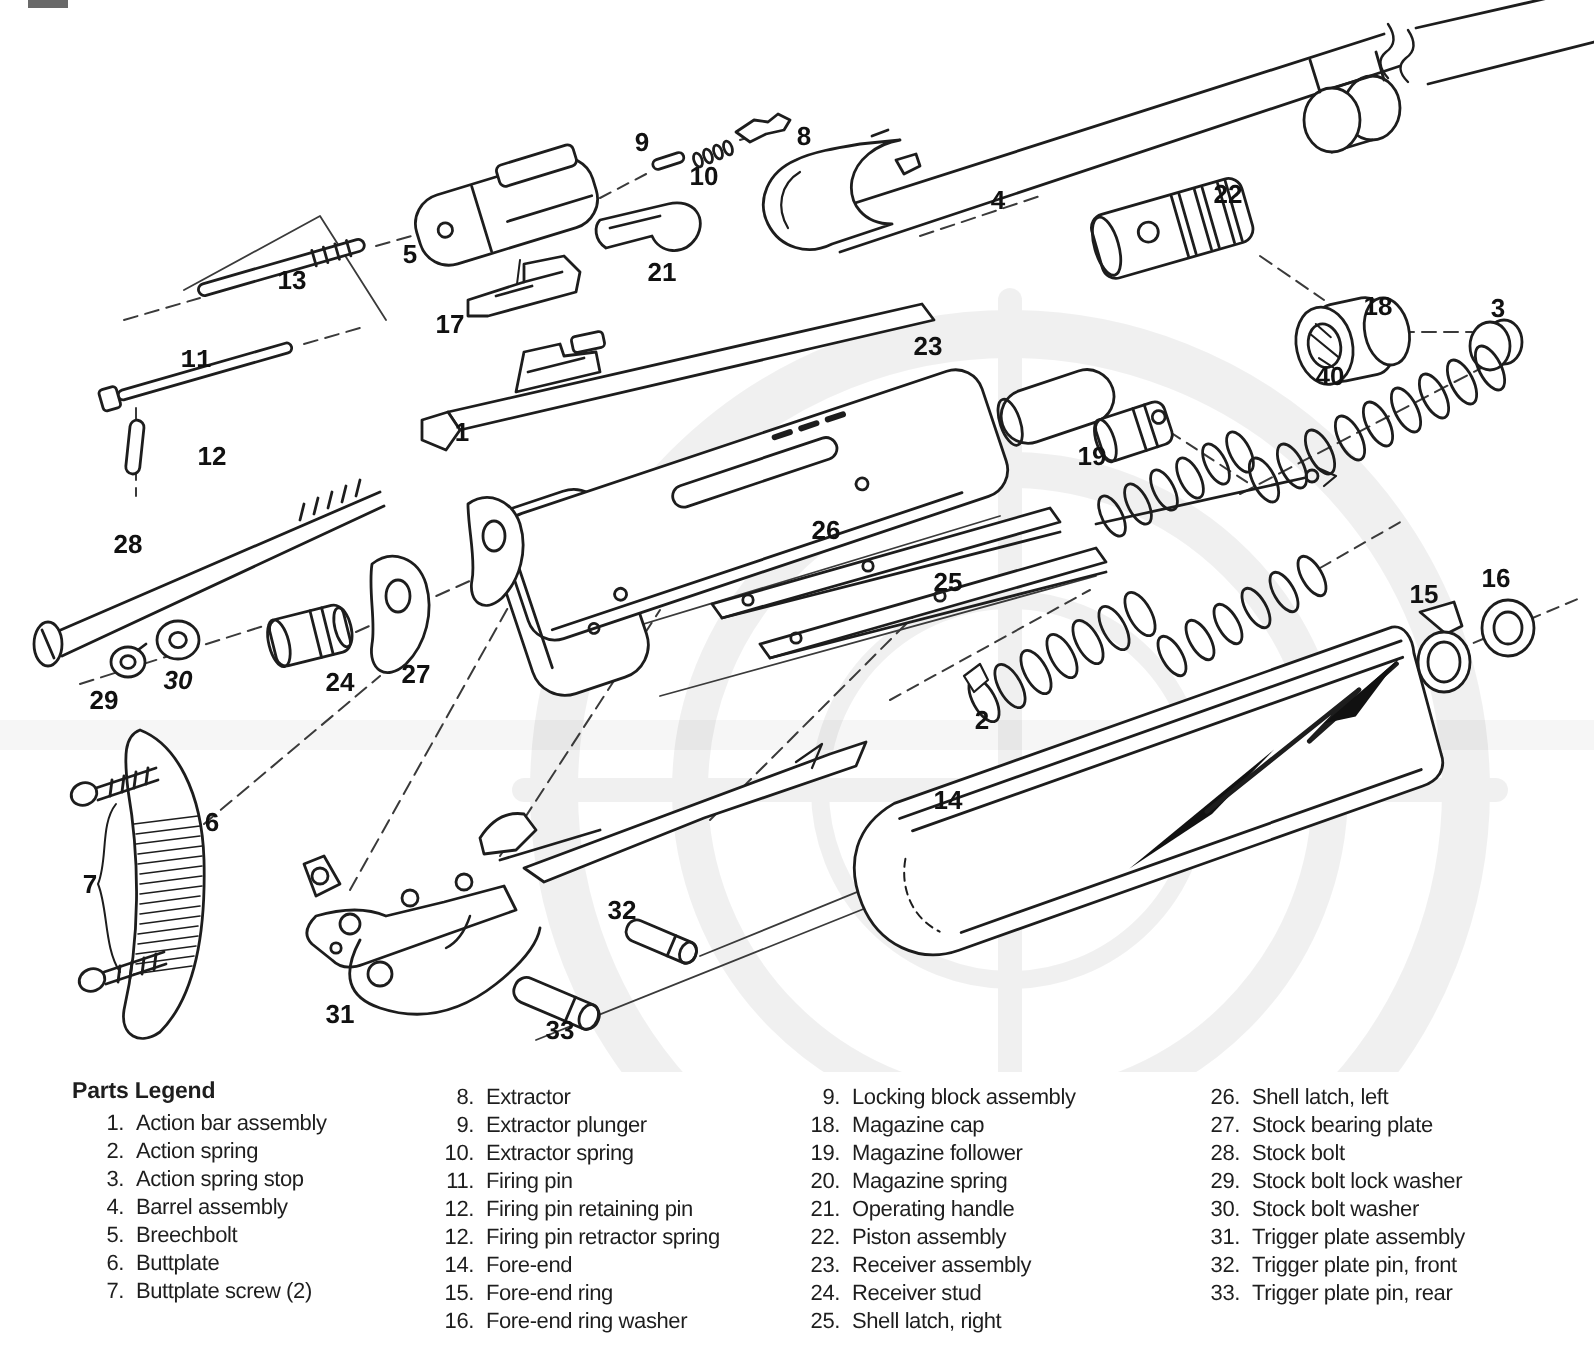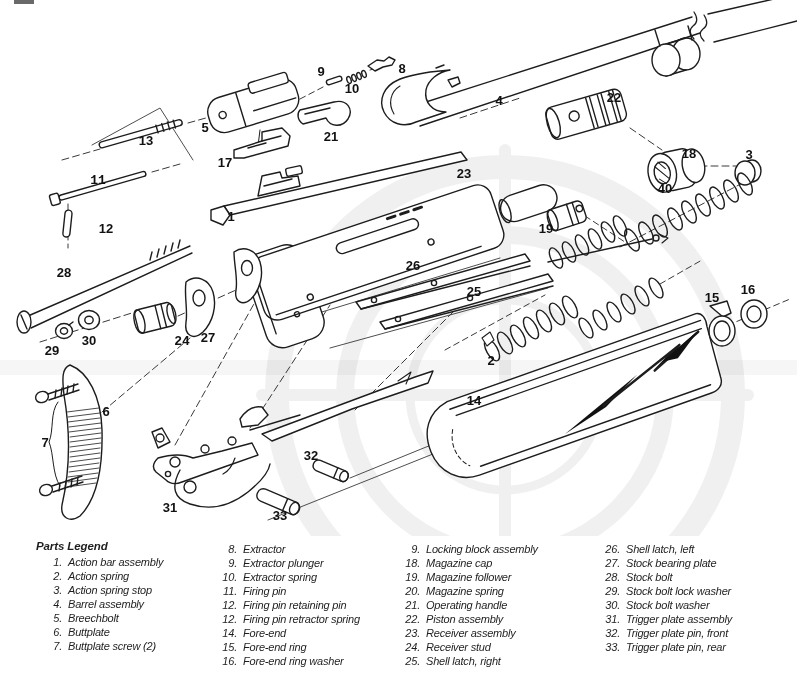--- a/index.html
+++ b/index.html
@@ -1,21 +1,21 @@
 <!DOCTYPE html>
 <html><head>
 <meta charset="utf-8">
 <style>
   html,body{margin:0;padding:0;background:#e8e8e8;}
   .page{position:relative;width:797px;height:675px;background:#ffffff;overflow:hidden;
         font-family:"Liberation Sans",sans-serif;color:#1e1e1e;}
   .labels{position:absolute;left:0;top:0;width:797px;height:540px;pointer-events:none;}
   .plabel{position:absolute;transform:translate(-50%,-50%);font-size:13px;font-weight:700;
           color:#111;letter-spacing:0px;font-family:"Liberation Sans",sans-serif;}
-  .legend{position:absolute;left:0;top:536px;width:797px;height:139px;background:#fff;font-style:italic;}
+  .legend{position:absolute;left:0;top:536px;width:797px;height:139px;background:#fff;}
   .lg-title{font-size:11.5px;font-weight:700;margin-bottom:3px;letter-spacing:-0.1px;}
   .lg-col{position:absolute;top:6px;}
   .lg-col.first{top:4px;}
   .lg-row{display:flex;line-height:14px;font-size:11px;letter-spacing:-0.2px;}
   .lg-num{width:26px;text-align:right;flex:none;}
   .lg-lbl{padding-left:6px;white-space:nowrap;}
 </style>
 </head>
 <body>
 
@@ -392,27 +392,27 @@
       <span class="plabel" style="left: 474px; top: 400px;">14</span>
       <span class="plabel" style="left: 712px; top: 297px;">15</span>
       <span class="plabel" style="left: 748px; top: 289px;">16</span>
       <span class="plabel" style="left: 225px; top: 162px;">17</span>
       <span class="plabel" style="left: 689px; top: 153px;">18</span>
       <span class="plabel" style="left: 546px; top: 228px;">19</span>
       <span class="plabel" style="left: 665px; top: 188px;">40</span>
       <span class="plabel" style="left: 331px; top: 136px;">21</span>
       <span class="plabel" style="left: 614px; top: 97px; text-align: right;">22</span>
       <span class="plabel" style="left: 464px; top: 173px;">23</span>
-      <span class="plabel" style="left: 182px; top: 341px; font-family: Liberation Mono, monospace;">24</span>
+      <span class="plabel" style="left: 170px; top: 341px;">24</span>
       <span class="plabel" style="left: 474px; top: 291px;">25</span>
       <span class="plabel" style="left: 413px; top: 265px;">26</span>
       <span class="plabel" style="left: 208px; top: 337px;">27</span>
       <span class="plabel" style="left: 64px; top: 272px;">28</span>
       <span class="plabel" style="left: 52px; top: 350px;">29</span>
-      <span class="plabel" style="left: 89px; top: 340px;">30</span>
+      <span class="plabel" style="left: 89px; top: 340px; font-style: italic;">30</span>
       <span class="plabel" style="left: 170px; top: 507px;">31</span>
       <span class="plabel" style="left: 311px; top: 455px;">32</span>
       <span class="plabel" style="left: 261px; top: 515px; margin-left: 19px;">33</span>
     </div>
 
   
   <div class="legend">
     <div class="lg-col first" style="left:36px">
       <div class="lg-title">Parts Legend</div>
       <div class="lg-items">

